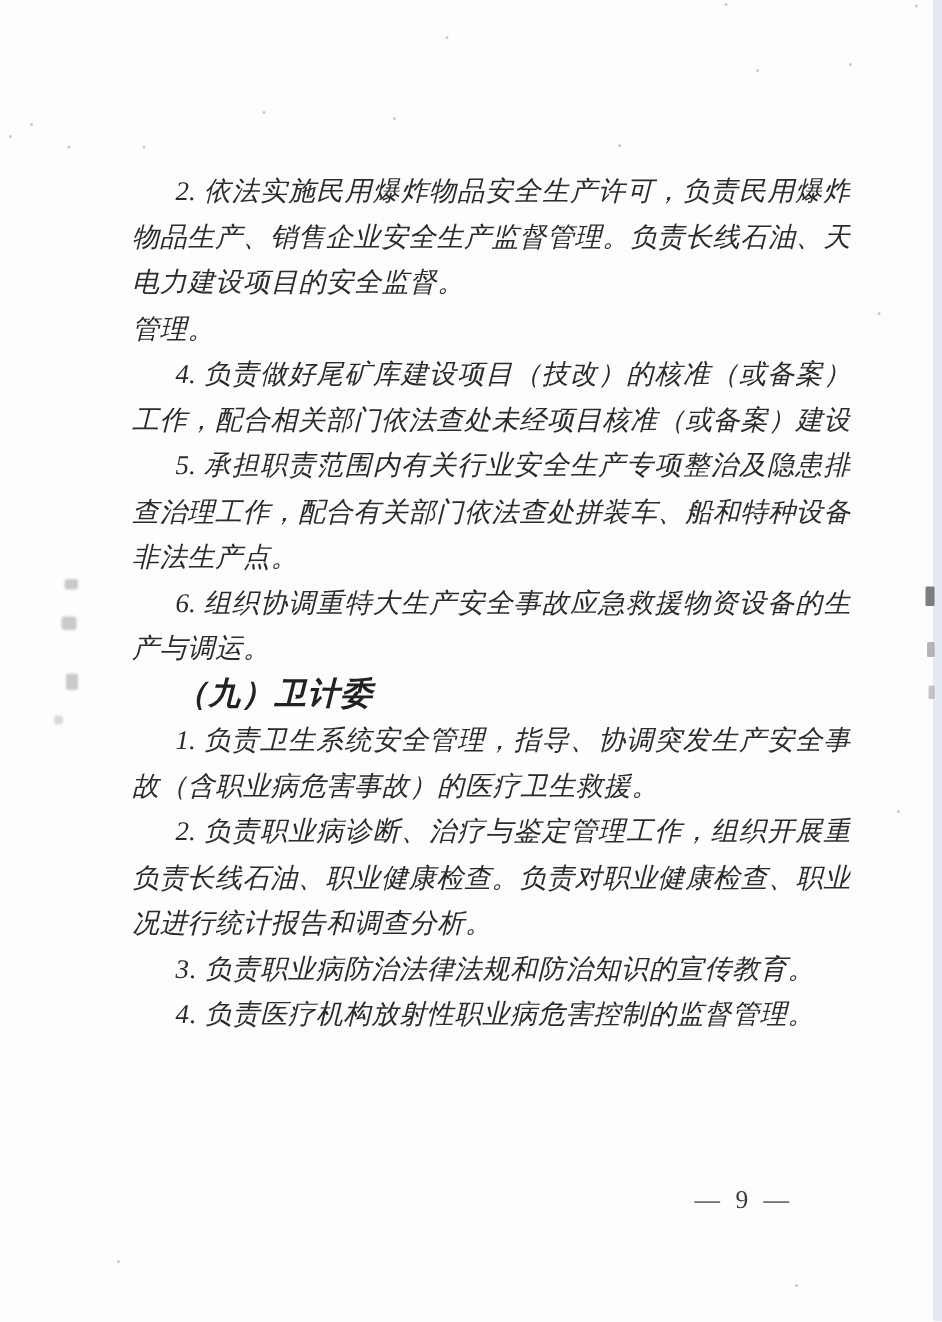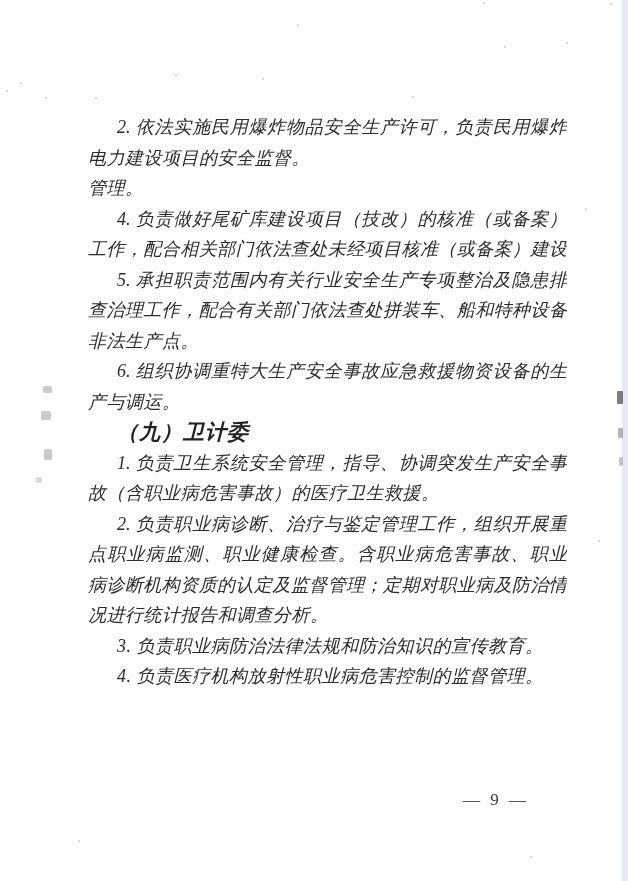--- a/index.html
+++ b/index.html
@@ -50,35 +50,35 @@
     position:absolute;background:#5d5d5d;border-radius:1px;
   }
 </style>
 </head>
 <body>
 
 <div class="page">
 
   <div class="text-block">
       <div class="line indent stretch">2. 依法实施民用爆炸物品安全生产许可，负责民用爆炸</div>
+      <div class="line stretch">物品生产、销售企业安全生产监督管理。负责长线石油、天</div>
       <div class="line">电力建设项目的安全监督。</div>
       <div class="line">管理。</div>
       <div class="line indent stretch">4. 负责做好尾矿库建设项目（技改）的核准（或备案）</div>
       <div class="line stretch">工作，配合相关部门依法查处未经项目核准（或备案）建设</div>
       <div class="line indent stretch">5. 承担职责范围内有关行业安全生产专项整治及隐患排</div>
       <div class="line stretch">查治理工作，配合有关部门依法查处拼装车、船和特种设备</div>
       <div class="line">非法生产点。</div>
       <div class="line indent stretch">6. 组织协调重特大生产安全事故应急救援物资设备的生</div>
       <div class="line">产与调运。</div>
       <div class="line indent heading">（九）卫计委</div>
       <div class="line indent stretch">1. 负责卫生系统安全管理，指导、协调突发生产安全事</div>
       <div class="line">故（含职业病危害事故）的医疗卫生救援。</div>
       <div class="line indent stretch">2. 负责职业病诊断、治疗与鉴定管理工作，组织开展重</div>
-      <div class="line stretch">点职业病监测、职业健康检查。含职业病危害事故、职业</div>
-      <div class="line stretch">病诊断机构资质的认定及监督管理；定期对职业病及防治情</div>
+      <div class="line stretch">负责长线石油、职业健康检查。负责对职业健康检查、职业</div>
       <div class="line">况进行统计报告和调查分析。</div>
       <div class="line indent">3. 负责职业病防治法律法规和防治知识的宣传教育。</div>
       <div class="line indent">4. 负责医疗机构放射性职业病危害控制的监督管理。</div>
     </div>
 
   <div class="page-number">— 9 —</div>
 
   <div class="edge-strip"></div>
 
   <i class="smudge" style="left:43px;top:386px;width:9px;height:7px;"></i>

